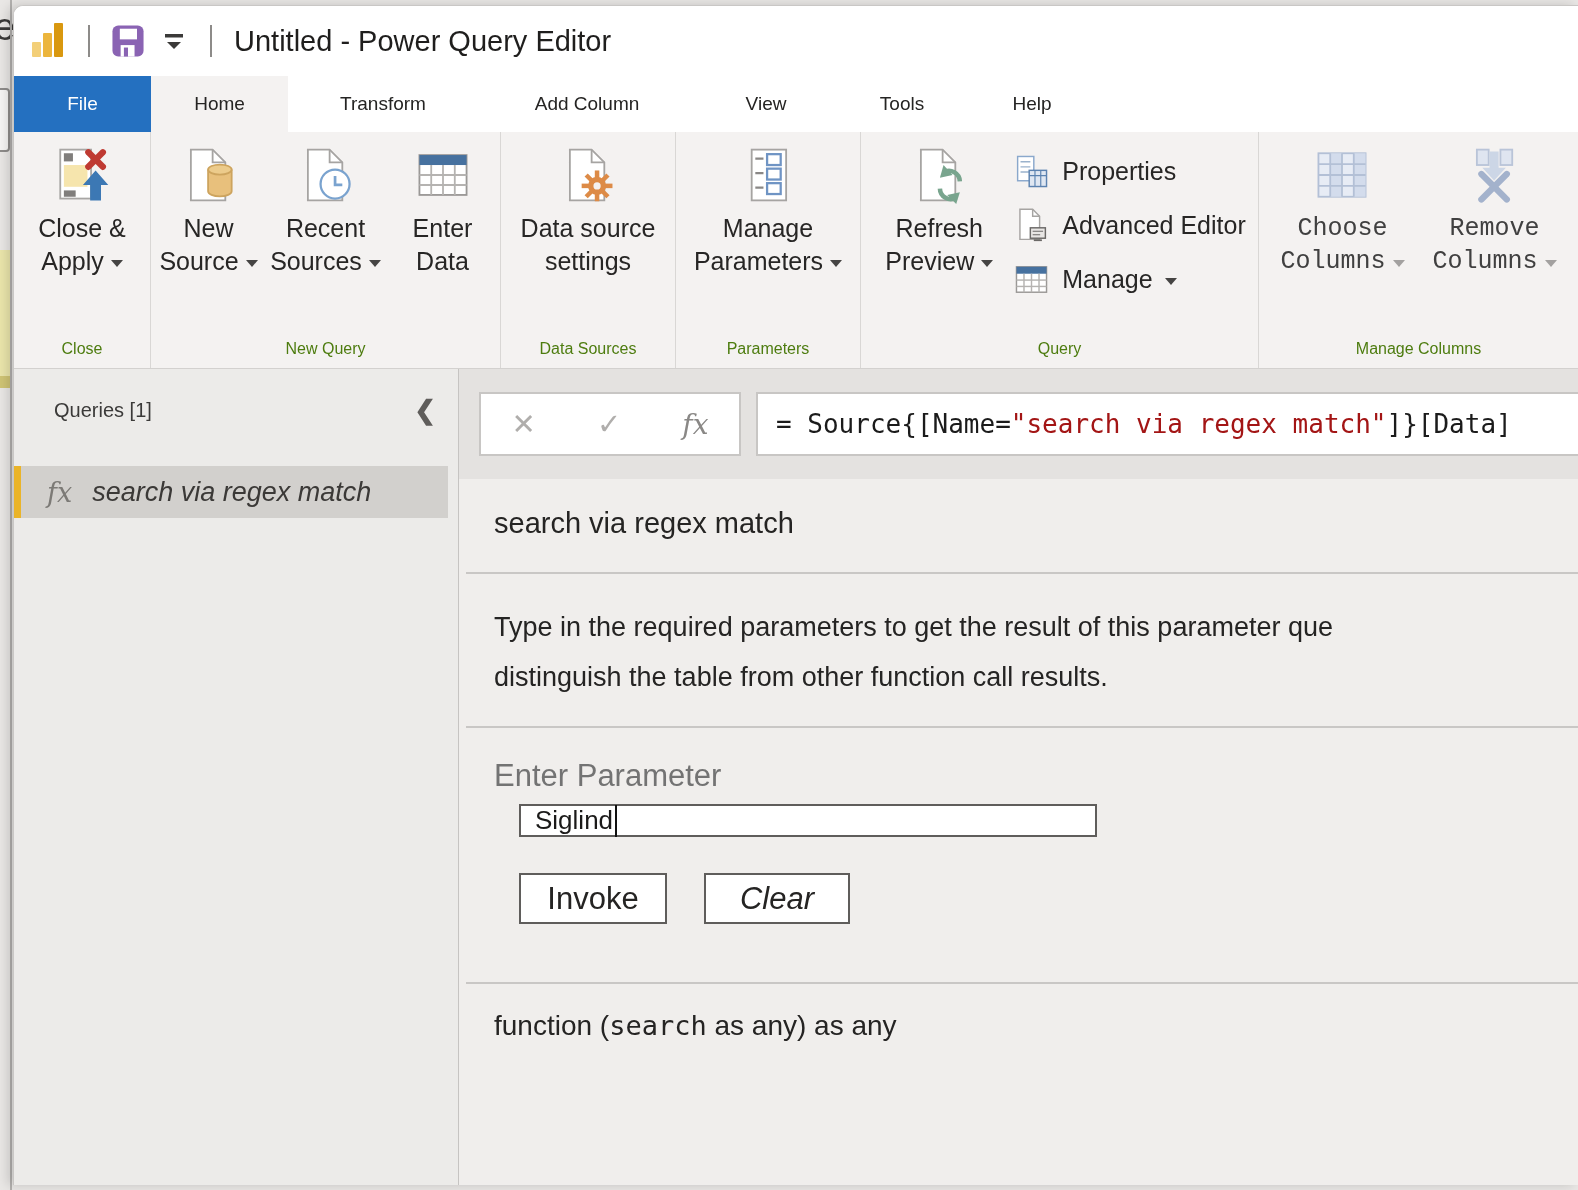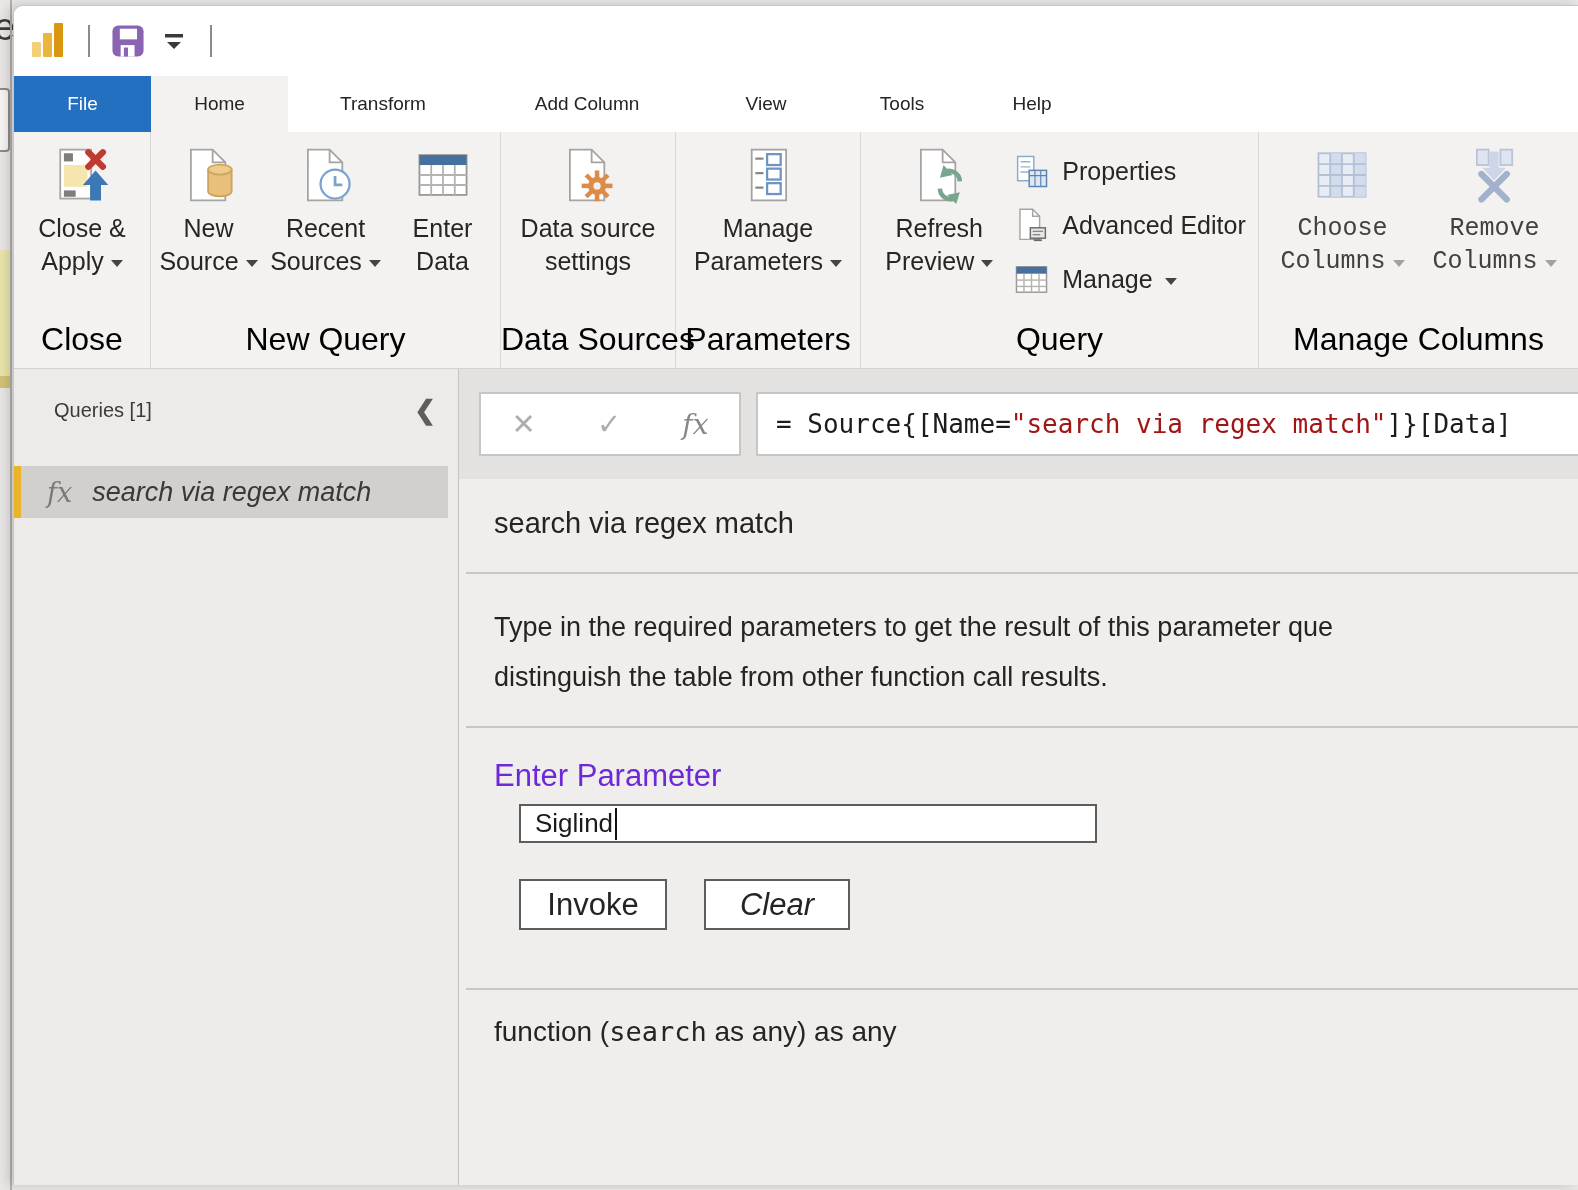--- a/index.html
+++ b/index.html
@@ -43,21 +43,21 @@
   .tab-addcol{width:218px;}
   .tab-view{width:140px;}
   .tab-tools{width:132px;}
   .tab-help{width:128px;}
 
   
   .ribbon{height:237px;background:#f4f2f1;display:flex;flex:none;border-bottom:1px solid #d3d1cf;}
   .rgroup{display:flex;flex-direction:column;border-right:1px solid #d9d7d5;}
   .rgroup:last-child{border-right:none;flex:1;}
   .rbuttons{flex:1;display:flex;justify-content:center;align-items:flex-start;padding-top:14px;gap:2px;}
-  .rgroup-label{text-align:center;font-size:32px;color:#000000;padding-bottom:10px;white-space:nowrap;}
+  .rgroup-label{text-align:center;font-size:16px;color:#4d7c0f;padding-bottom:10px;white-space:nowrap;}
   .bigbtn{display:flex;flex-direction:column;align-items:center;cursor:default;}
   .bigicon{width:58px;height:58px;margin-bottom:8px;flex:none;}
   .bline{font-size:25px;line-height:33px;color:#272625;display:flex;align-items:center;white-space:nowrap;}
   .dd{width:0;height:0;border-left:6px solid transparent;border-right:6px solid transparent;border-top:7px solid #454443;margin-left:7px;margin-top:4px;}
   .g-close{width:137px;} .g-newquery{width:350px;} .g-datasources{width:175px;}
   .g-parameters{width:185px;} .g-query{width:398px;}
   .g-newquery .bigbtn{width:116px;} .g-query .bigbtn{width:132px;}
   .qstack{display:flex;flex-direction:column;margin-left:6px;margin-top:-2px;}
   .smallbtn{display:flex;align-items:center;gap:12px;height:54px;font-size:26px;color:#272625;cursor:default;}
   .smallicon{width:37px;height:37px;flex:none;}
@@ -87,23 +87,23 @@
   .finput{width:1010px;height:64px;background:#fff;border:2px solid #c8c6c4;display:flex;align-items:center;padding-left:18px;flex:none;
           font-family:"DejaVu Sans Mono", monospace;font-size:26px;color:#1b1b1b;white-space:pre;}
   .fred{color:#a31515;}
 
   
   .content{flex:1;overflow:hidden;}
   .divider{height:2px;background:#c9c7c5;margin-left:7px;}
   .qtitle{margin:28px 0 0 35px;font-size:29px;font-weight:400;white-space:nowrap;}
   .d1{margin-top:32px;} .d2{margin-top:24px;} .d3{margin-top:58px;}
   .desc{margin:28px 0 0 35px;font-size:27px;line-height:50px;white-space:nowrap;color:#252423;}
-  .enterparam{margin:30px 0 8px 35px;font-size:31px;font-weight:400;color:#6d28d9;}
+  .enterparam{margin:30px 0 8px 35px;font-size:31px;font-weight:400;color:#737373;}
   .paramlabel{margin:40px 0 0 60px;font-size:25px;color:#252423;}
-  .paraminput{margin:10px 0 0 60px;width:578px;height:39px;border:2px solid #5f5d5b;background:#fff;
+  .paraminput{margin:10px 0 0 60px;width:578px;height:33px;border:2px solid #5f5d5b;background:#fff;
               display:flex;align-items:center;padding-left:14px;font-size:26px;color:#1b1a19;cursor:text;}
   .caret{display:inline-block;width:2px;height:32px;background:#111;margin-left:2px;}
   .btnrow{margin:36px 0 0 60px;display:flex;gap:37px;}
   .pbtn{height:51px;background:#fff;border:2px solid #5f5d5b;display:flex;align-items:center;justify-content:center;
         font-size:31px;color:#252423;cursor:default;}
   .pbtn-invoke{width:148px;} .pbtn-clear{width:146px;font-style:italic;}
   .signature{margin:26px 0 0 35px;font-size:28px;color:#252423;white-space:nowrap;}
   .sig-mono{font-family:"DejaVu Sans Mono", monospace;font-size:27px;}
 </style>
 </head>
@@ -128,20 +128,21 @@
       <rect x="3" y="3" width="38" height="38" rx="7" fill="#8a63b3"></rect>
       <rect x="12" y="7" width="21" height="13" fill="#fff"></rect>
       <rect x="13" y="27" width="17" height="14" fill="#fff"></rect>
       <rect x="17" y="30" width="5" height="11" fill="#8a63b3"></rect>
     </svg>
     <svg class="qat-ic" viewBox="0 0 28 28">
       <rect x="5" y="7" width="18" height="3.5" fill="#3b3a39"></rect>
       <polygon points="7,15 21,15 14,22" fill="#3b3a39"></polygon>
     </svg>
     <div class="tb-sep"></div>
+    <div class="tb-title">Untitled - Power Query Editor</div>
   </div>
 
   <div class="tabrow">
     <div class="tab tab-file">File</div>
     <div class="tab tab-home">Home</div>
     <div class="tab tab-transform">Transform</div>
     <div class="tab tab-addcol">Add Column</div>
     <div class="tab tab-view">View</div>
     <div class="tab tab-tools">Tools</div>
     <div class="tab tab-help">Help</div>

